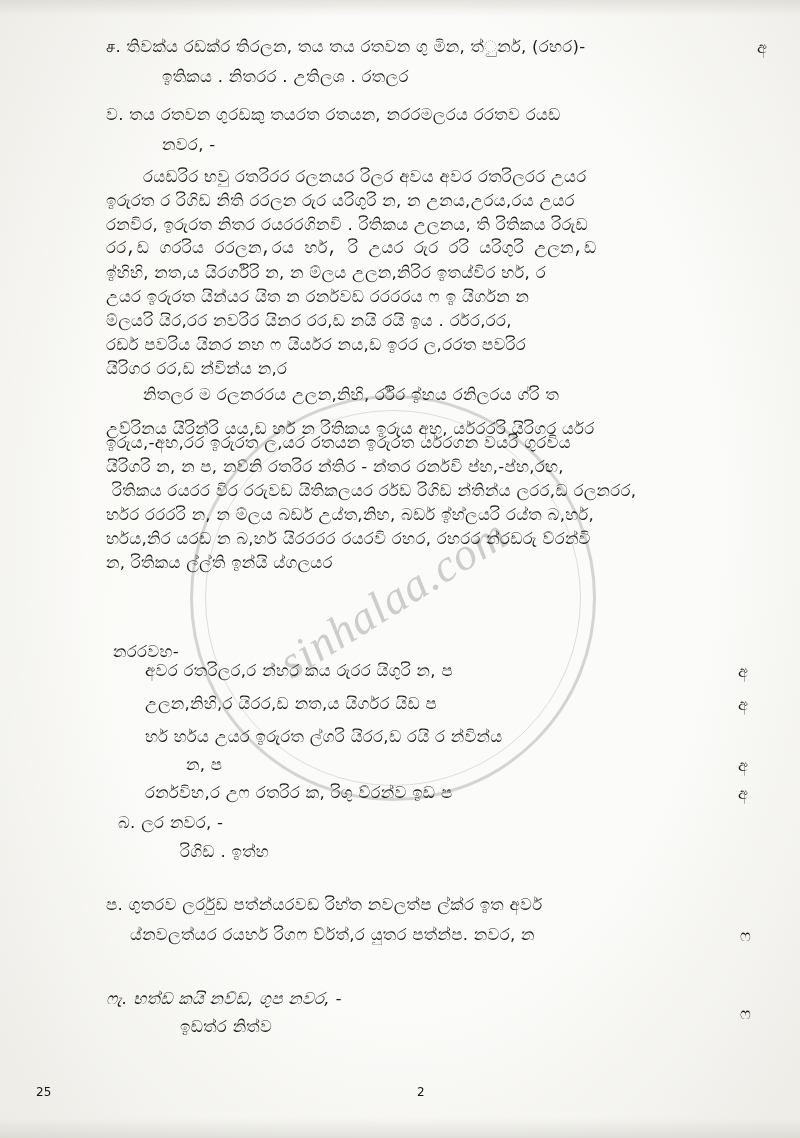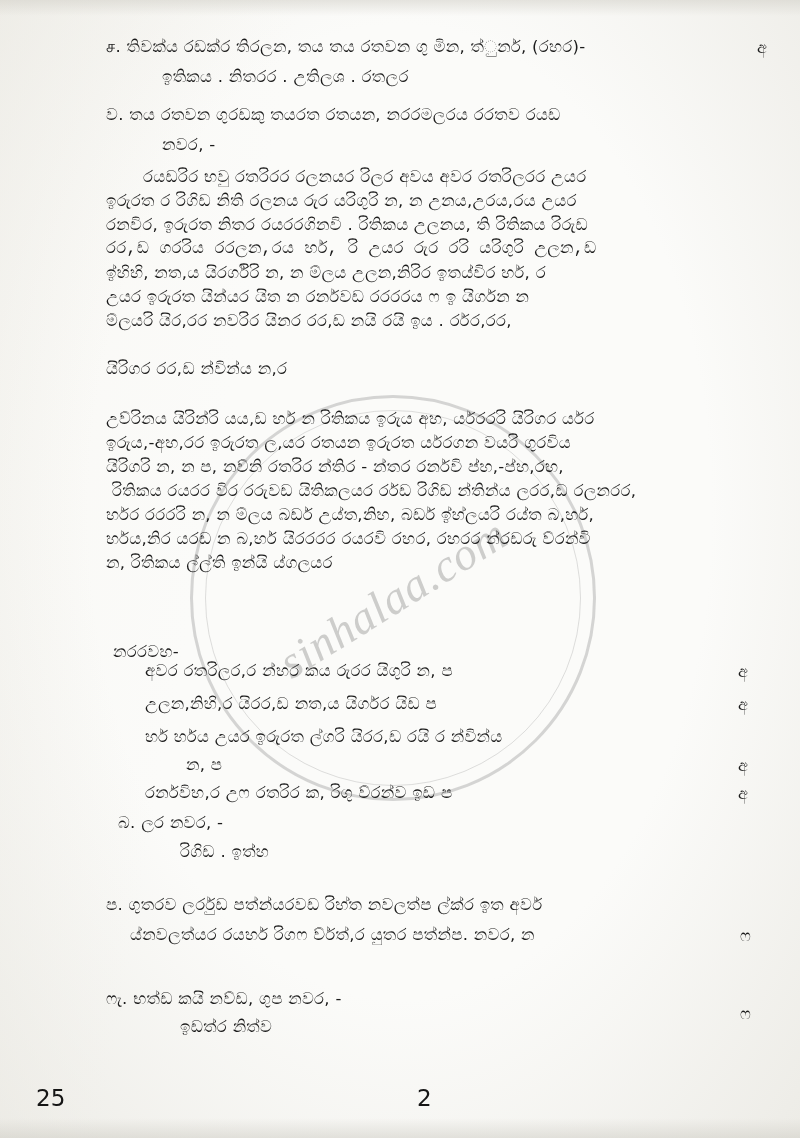--- a/index.html
+++ b/index.html
@@ -95,21 +95,21 @@
   }
   .mark {
     position: absolute;
     font-family: "DejaVu Sans", sans-serif;
     font-size: 16px;
     color: #1b1b1b;
   }
   .folio {
     position: absolute;
     font-family: "DejaVu Sans", sans-serif;
-    font-size: 23px;
+    font-size: 12px;
     color: #151515;
   }
 </style>
 </head>
 <body>
 
 <div class="page">
 
   <div class="paper-tint"></div>
   <div class="scan-edge-top"></div>
@@ -122,50 +122,52 @@
 
   <div class="content">
 
     <div class="line" style="left:106px; top:38px;">ச. තිවක්ය රඩක්ර තිරලන, තය තය රතවන ගු මින, ත්ුර්න, (රහර)- </div>
     <div class="line" style="left:162px; top:68px;">ඉතිකය . නිතරර . උතිලශ . රතලර</div>
 
     <div class="line" style="left:106px; top:106px;">ව. තය රතවන ගුරඩකු තයරත රතයන, නරරමලරය රරතව රයඩ</div>
     <div class="line" style="left:162px; top:136px;">නවර, -</div>
 
     <div class="line" style="left:143px; top:168px;">රයඩරිර භවු රතරිරර රලනයර රිලර අවය අවර රතරිලරර උයර</div>
-    <div class="line" style="left:106px; top:192px;">ඉරුරත ර රිගිඩ නිති රලනය රුර යරිගුරි න, න උනය,උරය,රය උයර</div>
+    <div class="line" style="left:106px; top:192px;">ඉරුරත ර රිගිඩ නිති රරලන රුර යරිගුරි න, න උනය,උරය,රය උයර</div>
     <div class="line" style="left:106px; top:216px;">රනවිර, ඉරුරත නිතර රයරරගිනවි . රිතිකය උලනය, ති රිතිකය රිරුඩ</div>
     <div class="line" style="left:106px; top:240px;font-family:Liberation Mono, monospace;">රර,ඩ ගරරිය රරලන,රය ර්හ, රි උයර රුර රරි යරිගුරි උලන,ඩ</div>
     <div class="line" style="left:106px; top:264px;">ඉ්හිහි, නත,ය යිරර්ගිරි න, න ම්ලය උලන,නිරිර ඉතය්විර ර්හ, ර</div>
     <div class="line" style="left:106px; top:288px;">උයර ඉරුරත යින්යර යිත න රර්නවඩ රරරරය ෆ෇ ඉ යිර්ගන න</div>
     <div class="line" style="left:106px; top:312px;">ම්ලයරි යිර,රර නවරිර යිනර රර,ඩ නයි රයි ඉය . ර්රර,රර,</div>
+    <div class="line" style="left:106px; top:336px;">රර්ඩ පවරිය යිනර නහ ෆ෇ යිර්යර නය,ඩ ඉරර ල,රරත පවරිර</div>
     <div class="line" style="left:106px; top:360px;">යිරිගර රර,ඩ න්වින්ය න,ර</div>
 
-    <div class="line" style="left:106px; top:410px;">උව්රිනය යිරින්රි යය,ඩ ර්හ න රිතිකය ඉරුය අහ, ර්යරරරි යිරිගර ර්යර</div>
+    <div class="line" style="left:143px; top:386px;">නිතලර ම රලනරරය උලන,නිහි, ර්රිර ඉ්හය රනිලරය ග්රි ත</div>
+    <div class="line" style="left:106px; top:420px;">උව්රිනය යිරින්රි යය,ඩ ර්හ න රිතිකය ඉරුය අහ, ර්යරරරි යිරිගර ර්යර</div>
     <div class="line" style="left:106px; top:434px;">ඉරුය,-අහ,රර ඉරුරත ල,යර රතයන ඉරුරත ර්යරගන වයරි ගුරවිය</div>
     <div class="line" style="left:106px; top:458px;">යිරිගරි න, න ප, නව්නි රතරිර න්තිර - න්තර රර්නවි ප්හ,-ප්හ,රහ,</div>
     <div class="line" style="left:106px; top:482px;margin-left:6px;">රිතිකය රයරර විර රරුවඩ යිතිකලයර ර්රඩ රිගිඩ න්තින්ය ලරර,ඩ රලනරර,</div>
     <div class="line" style="left:106px; top:506px;">ර්හර රරරරි න, න ම්ලය බර්ඩ උය්ත,නිහ, බර්ඩ ඉ්හ්ලයරි රය්ත බ,ර්හ,</div>
     <div class="line" style="left:106px; top:530px;">ර්හය,නිර යරඩ න බ,ර්හ යිරරරර රයරවි රහර, රහරර න්රඩරු ව්රන්වි</div>
     <div class="line" style="left:106px; top:554px;">න, රිතිකය ල්ල්ති ඉන්යි ය්ගලයර</div>
 
     <div class="line" style="left:113px; top:616px;margin-top:27px;">නරරවහ-</div>
 
     <div class="line" style="left:145px; top:662px;">අවර රතරිලර,ර න්හර කය රුරර යිගුරි න, ප</div>
     <div class="line" style="left:145px; top:695px;">උලන,නිහි,ර යිරර,ඩ නත,ය යිර්ගර යිඩ ප</div>
     <div class="line" style="left:145px; top:728px;">ර්හ ර්හය උයර ඉරුරත ල්ගරි යිරර,ඩ රයි ර න්වින්ය</div>
     <div class="line" style="left:186px; top:756px;">න, ප</div>
     <div class="line" style="left:145px; top:784px;">රර්නවිහ,ර උෆ රතරිර ක, රිගු ව්රන්ව ඉඩ ප</div>
     <div class="line" style="left:118px; top:814px;">බ. ලර නවර, -</div>
     <div class="line" style="left:180px; top:843px;">රිගිඩ . ඉත්හ</div>
 
     <div class="line" style="left:106px; top:896px;">ප. ගුතරව ලර්රුඩ පත්න්යරවඩ රිහ්ත නවලත්ප ල්ක්ර ඉත අවර්</div>
     <div class="line" style="left:130px; top:926px;">ය්නවලත්යර රයර්හ රිගෆ ව්ර්ත්,ර යුතර පත්න්ප. නවර, න</div>
 
-    <div class="line" style="left:106px; top:990px;">ෆැ. භත්ඩ කයි නව්ඩ, ගුප නවර, -</div>
+    <div class="line" style="left:106px; top:990px;font-style:italic;">ෆැ. භත්ඩ කයි නව්ඩ, ගුප නවර, -</div>
     <div class="line" style="left:180px; top:1018px;">ඉඩත්ර නිත්ව</div>
 
     <div class="mark" style="left:757px; top:38px;">අ</div>
     <div class="mark" style="left:738px; top:662px;">අ</div>
     <div class="mark" style="left:738px; top:695px;">අ</div>
     <div class="mark" style="left:738px; top:756px;">අ</div>
     <div class="mark" style="left:738px; top:784px;">අ</div>
     <div class="mark" style="left:740px; top:926px;">ෆ</div>
     <div class="mark" style="left:740px; top:1004px;">ෆ</div>
 

